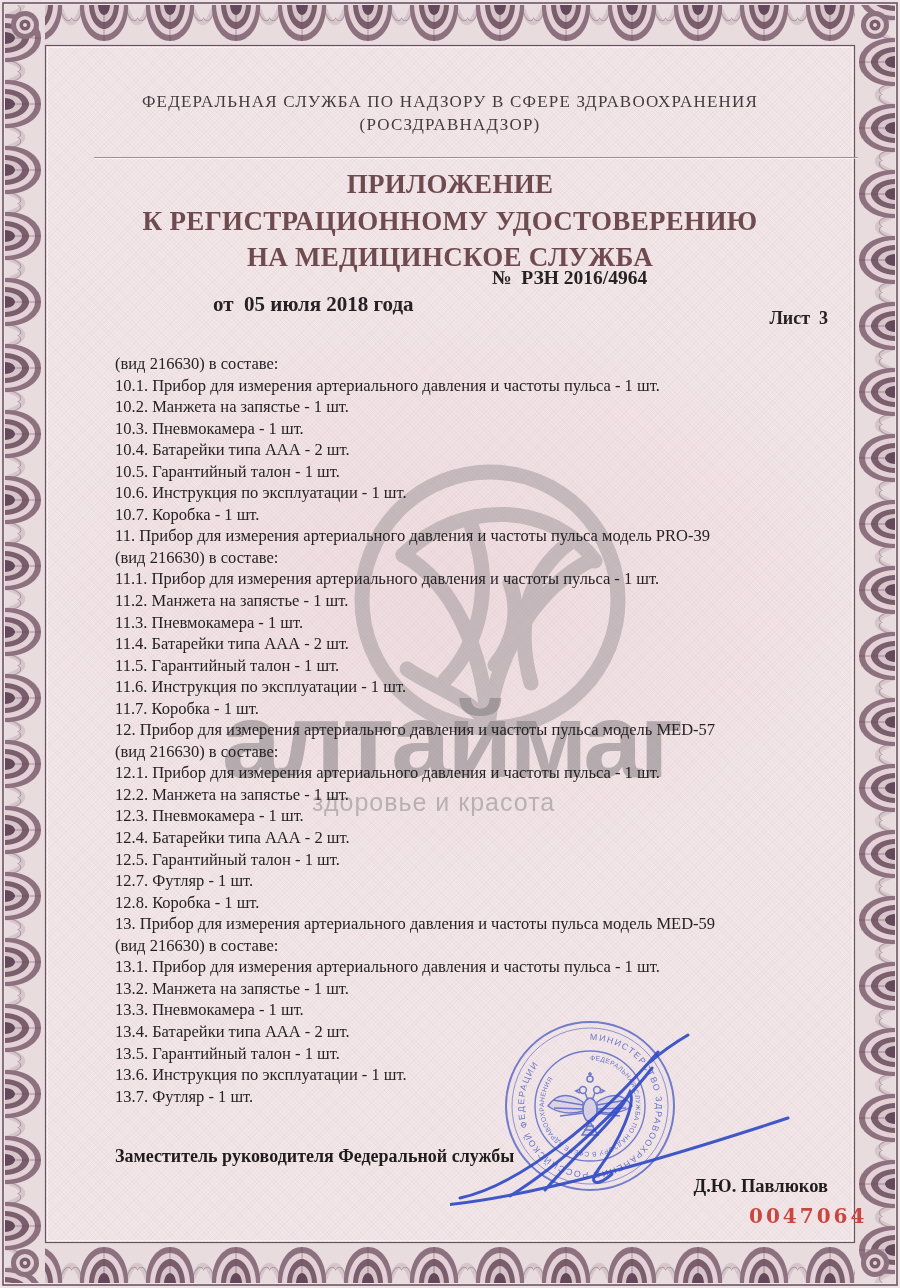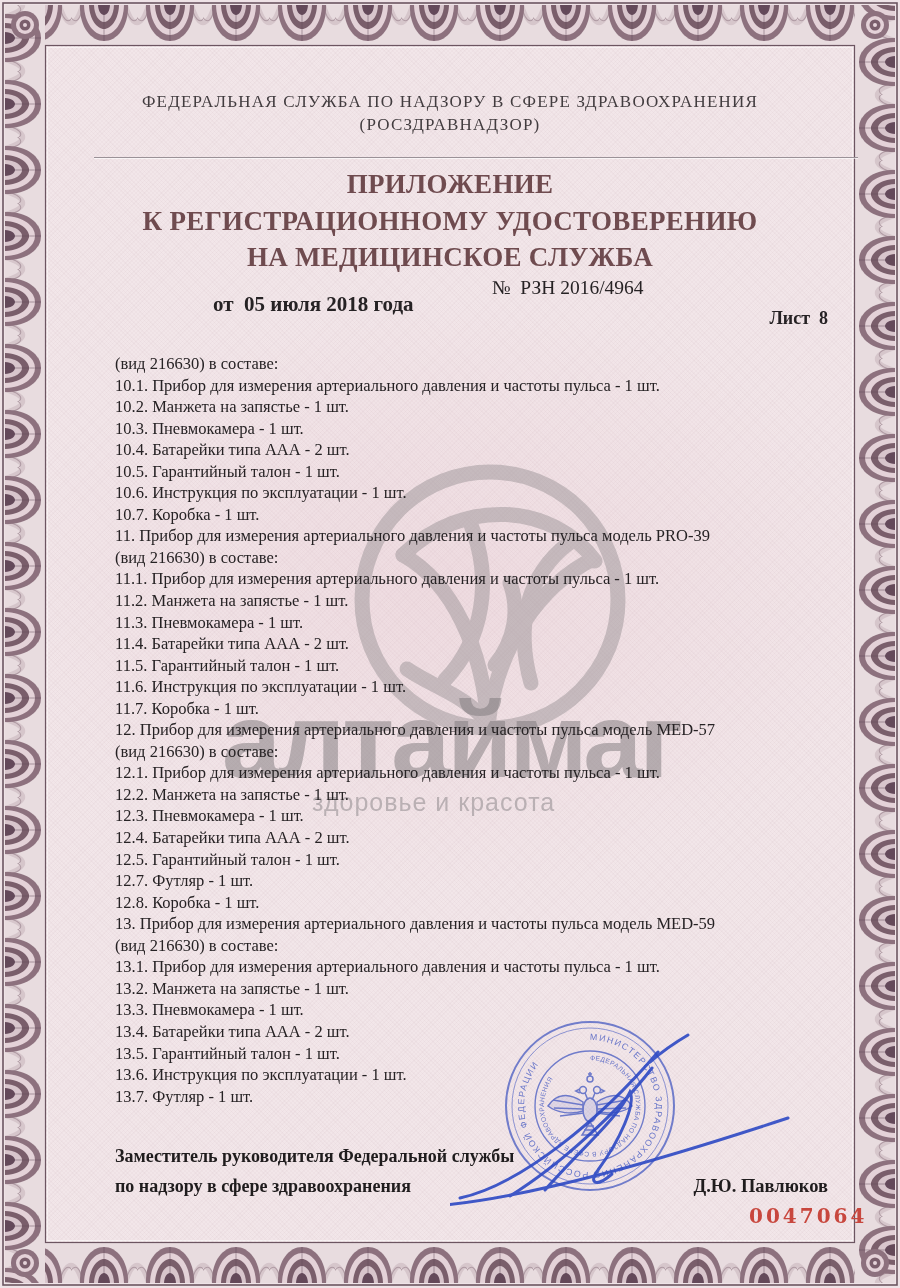--- a/index.html
+++ b/index.html
@@ -21,21 +21,21 @@
        font-size:17px;letter-spacing:1.2px;white-space:pre;}
   .hdr1{top:92px;}
   .hdr2{top:115px;}
   .rule{position:absolute;top:157px;left:94px;width:764px;height:1px;background:#9a9197;box-shadow:0 1px 0 rgba(255,255,255,.6);}
   .ttl{position:absolute;left:60px;right:60px;text-align:center;font-weight:bold;
        color:#6f4b4f;font-size:27px;letter-spacing:.3px;}
   .ttl1{top:169px;}
   .ttl2{top:206px;}
   .ttl3{top:242px;}
   .dateline{position:absolute;top:292px;left:213px;font-weight:bold;font-size:21px;color:#262224;white-space:pre;}
-  .numline{position:absolute;top:277px;left:492px;font-weight:normal;font-size:19.5px;color:#262224;white-space:pre;}
+  .numline{position:absolute;top:267px;left:492px;font-weight:bold;font-size:19.5px;color:#262224;white-space:pre;}
   .sheet{position:absolute;top:308px;right:72px;font-weight:bold;font-size:18px;color:#262224;white-space:pre;}
 
   .body-block{position:absolute;top:353px;left:115px;right:55px;
       font-size:16.5px;line-height:21.55px;color:#262224;}
   .body-line{white-space:nowrap;}
 
   .foot{position:absolute;left:115px;font-weight:bold;font-size:18px;color:#1f1c1d;white-space:pre;}
   .foot1{top:1146px;}
   .foot2{top:1176px;}
   .sig-name{position:absolute;top:1176px;right:72px;font-weight:bold;font-size:18.5px;color:#1f1c1d;white-space:pre;}
@@ -134,21 +134,21 @@
     <div class="hdr hdr1">ФЕДЕРАЛЬНАЯ СЛУЖБА ПО НАДЗОРУ В СФЕРЕ ЗДРАВООХРАНЕНИЯ</div>
     <div class="hdr hdr2">(РОСЗДРАВНАДЗОР)</div>
     <div class="rule"></div>
 
     <div class="ttl ttl2">К РЕГИСТРАЦИОННОМУ УДОСТОВЕРЕНИЮ</div>
     <div class="ttl ttl1">ПРИЛОЖЕНИЕ</div>
     <div class="ttl ttl3">НА МЕДИЦИНСКОЕ СЛУЖБА</div>
 
     <div class="dateline">от  05 июля 2018 года</div>
     <div class="numline">№  РЗН 2016/4964</div>
-    <div class="sheet">Лист  8</div>
+    <div class="sheet">Лист  3</div>
 
     <div class="body-block">
         <div class="body-line">(вид 216630) в составе:</div>
         <div class="body-line">10.1. Прибор для измерения артериального давления и частоты пульса - 1 шт.</div>
         <div class="body-line">10.2. Манжета на запястье - 1 шт.</div>
         <div class="body-line">10.3. Пневмокамера - 1 шт.</div>
         <div class="body-line">10.4. Батарейки типа ААА - 2 шт.</div>
         <div class="body-line">10.5. Гарантийный талон - 1 шт.</div>
         <div class="body-line">10.6. Инструкция по эксплуатации - 1 шт.</div>
         <div class="body-line">10.7. Коробка - 1 шт.</div>
@@ -175,21 +175,20 @@
         <div class="body-line">13.1. Прибор для измерения артериального давления и частоты пульса - 1 шт.</div>
         <div class="body-line">13.2. Манжета на запястье - 1 шт.</div>
         <div class="body-line">13.3. Пневмокамера - 1 шт.</div>
         <div class="body-line">13.4. Батарейки типа ААА - 2 шт.</div>
         <div class="body-line">13.5. Гарантийный талон - 1 шт.</div>
         <div class="body-line">13.6. Инструкция по эксплуатации - 1 шт.</div>
         <div class="body-line">13.7. Футляр - 1 шт.</div>
       </div>
 
     <div class="foot foot1">Заместитель руководителя Федеральной службы</div>
-    <div class="foot foot2">по надзору в сфере здравоохранения</div>
     <div class="sig-name">Д.Ю. Павлюков</div>
 
     <div class="serial">0047064</div>
   </div>
 
   <svg class="stamp-svg" width="345" height="215" viewBox="0 0 345 215">
     <defs>
       <path id="tpo" d="M140,40 a66,66 0 1 1 -0.02,0"></path>
       <path id="tpi" d="M140,60 a46,46 0 1 1 -0.02,0"></path>
     </defs>

